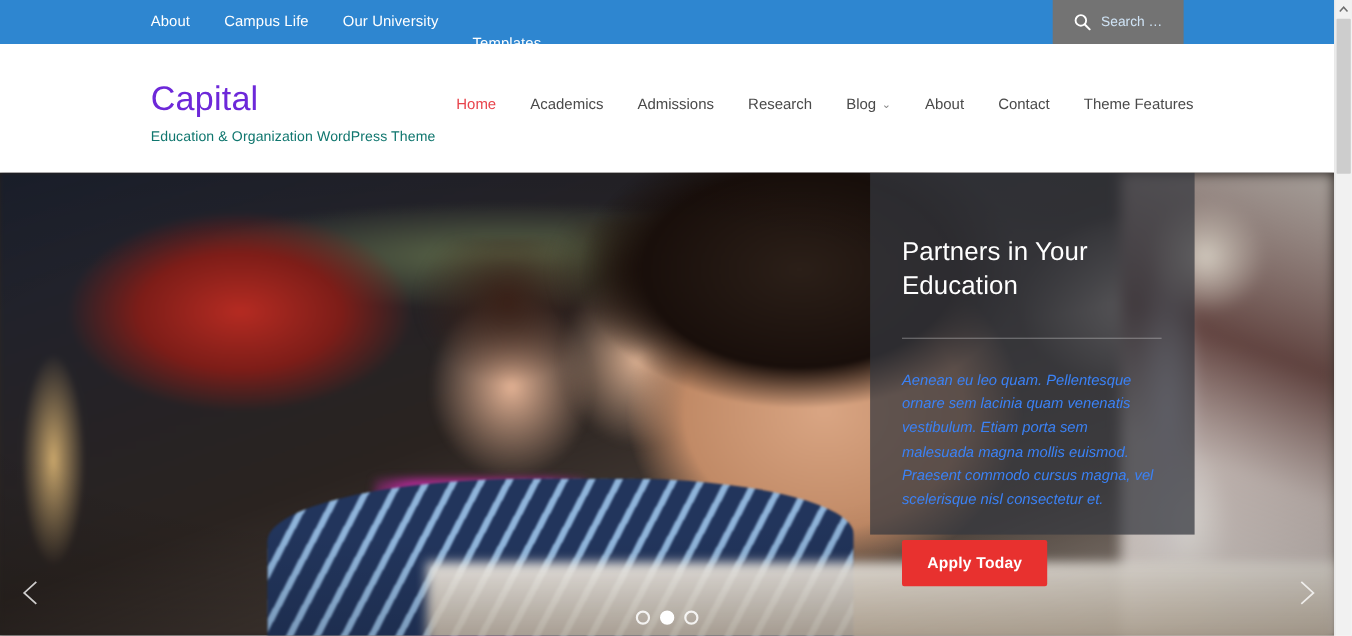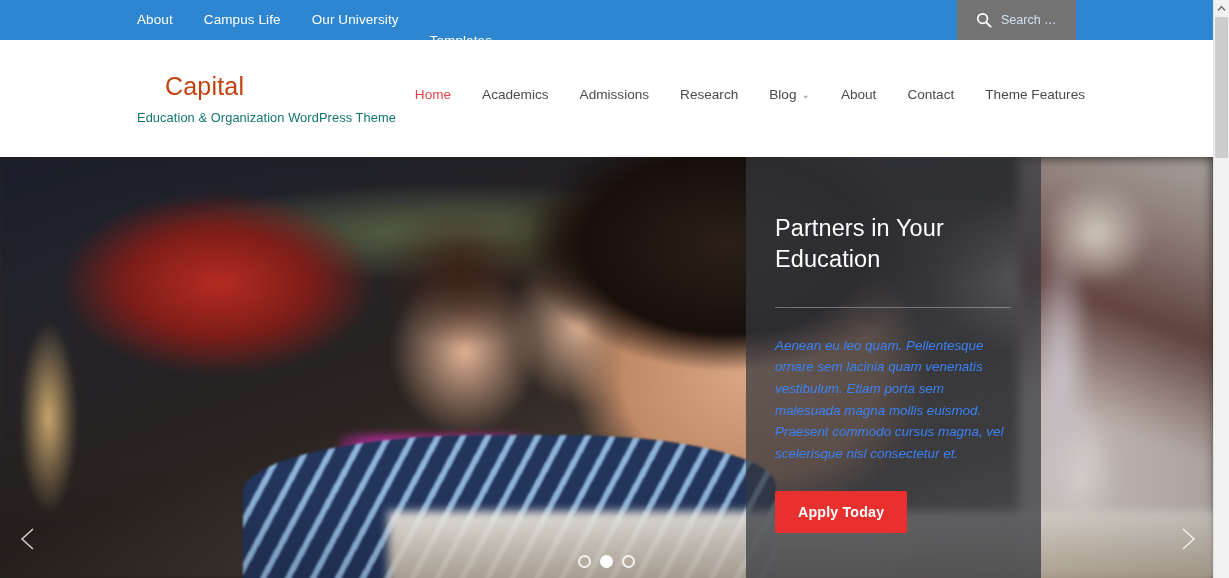--- a/index.html
+++ b/index.html
@@ -74,27 +74,26 @@
   
   .header {
     position: absolute; left: 0; top: 40px;
     width: 1213px; height: 117px;
     background: #ffffff;
   }
   .brand {
     position: absolute; left: 137px; top: 33px;
   }
   .site-title {
-    font-size: 25px;
+    font-size: 31px;
     font-weight: 400;
-    color: #c2410c;
+    color: #6d28d9;
     letter-spacing: .2px;
     line-height: 1.1;
     cursor: pointer;
-    margin-left: 28px;
   }
   .site-tagline {
     margin-top: 9px;
     font-size: 12.8px;
     color: #0f766e;
     letter-spacing: .1px;
   }
   .mainnav {
     position: absolute; right: 128px; top: 47px;
     display: flex; align-items: center;
@@ -195,22 +194,22 @@
       radial-gradient(closest-side at 30% 76%, #f3efea 0%, rgba(243,239,234,0) 72%),
       linear-gradient(200deg, #d8cfc8 0%, #6b4a46 38%, #cfc2bd 62%, #efe9e4 100%);
     filter: blur(6px);
   }
   .hero-vignette {
     background: radial-gradient(ellipse at 38% 45%, rgba(0,0,0,0) 45%, rgba(0,0,0,.28) 100%);
   }
 
   
   .caption {
-    position: absolute; left: 746px; top: 0;
-    width: 295px; height: 421px;
+    position: absolute; left: 791px; top: 0;
+    width: 295px; height: 329px;
     background: rgba(52,56,62,.72);
     padding: 56px 36px 0 29px;
     color: #ffffff;
   }
   .caption-title {
     font-size: 23.5px;
     font-weight: 400;
     line-height: 1.33;
     color: #ffffff;
     letter-spacing: .1px;

